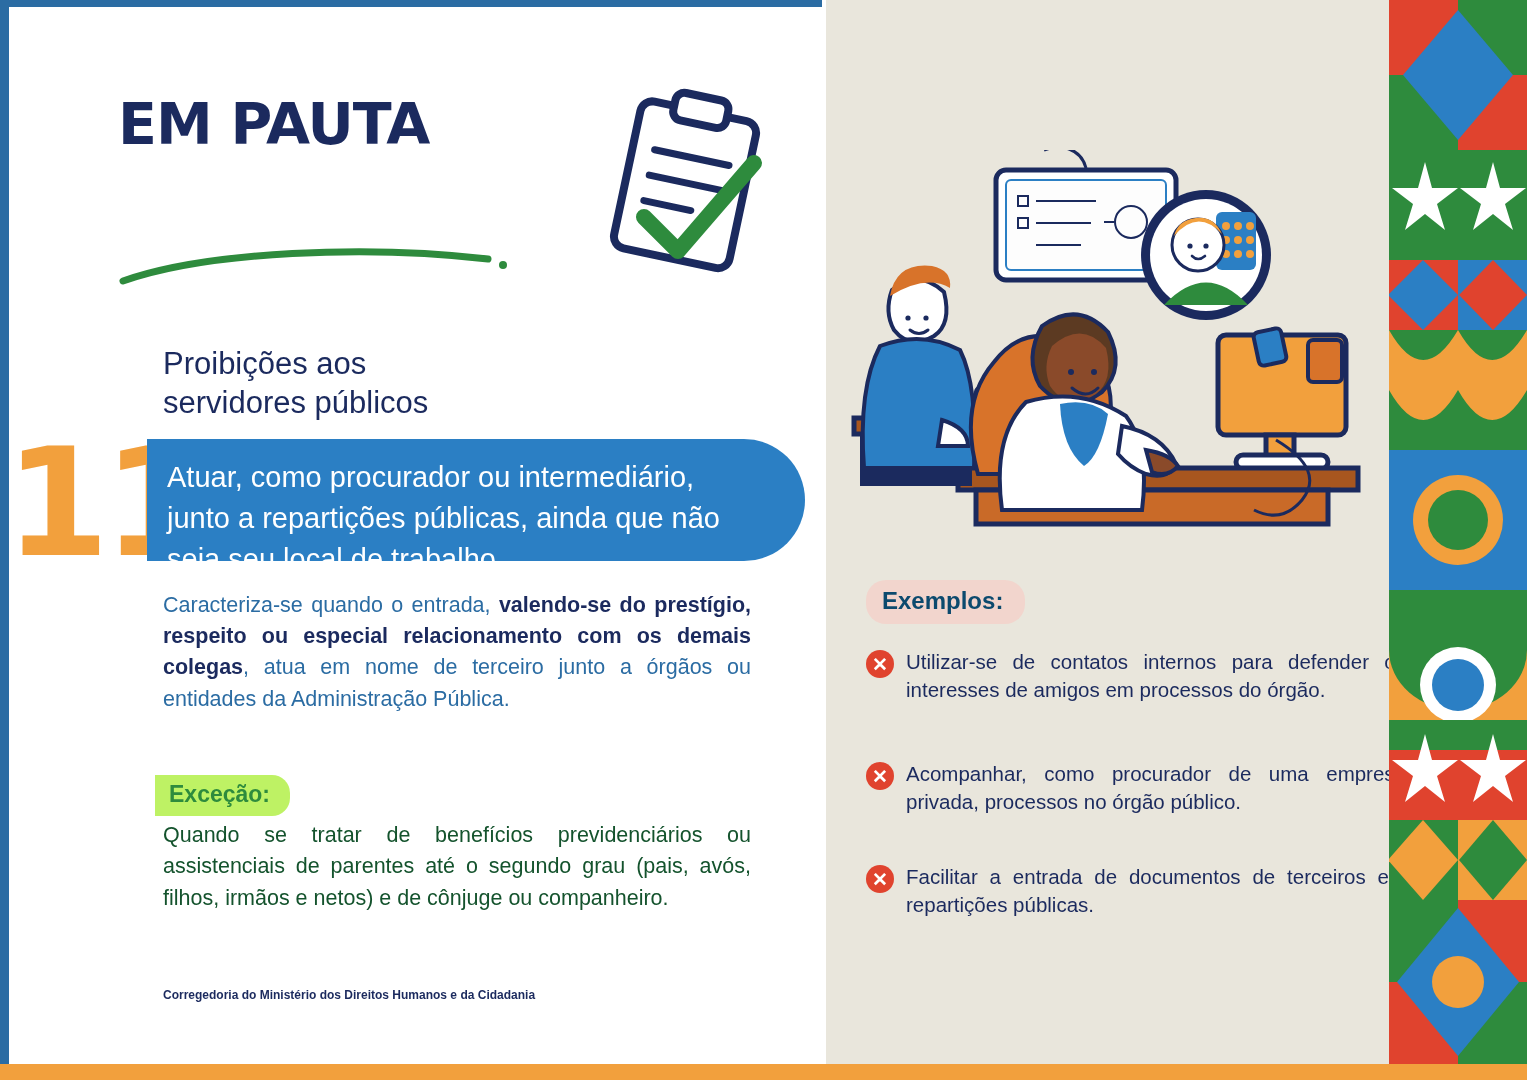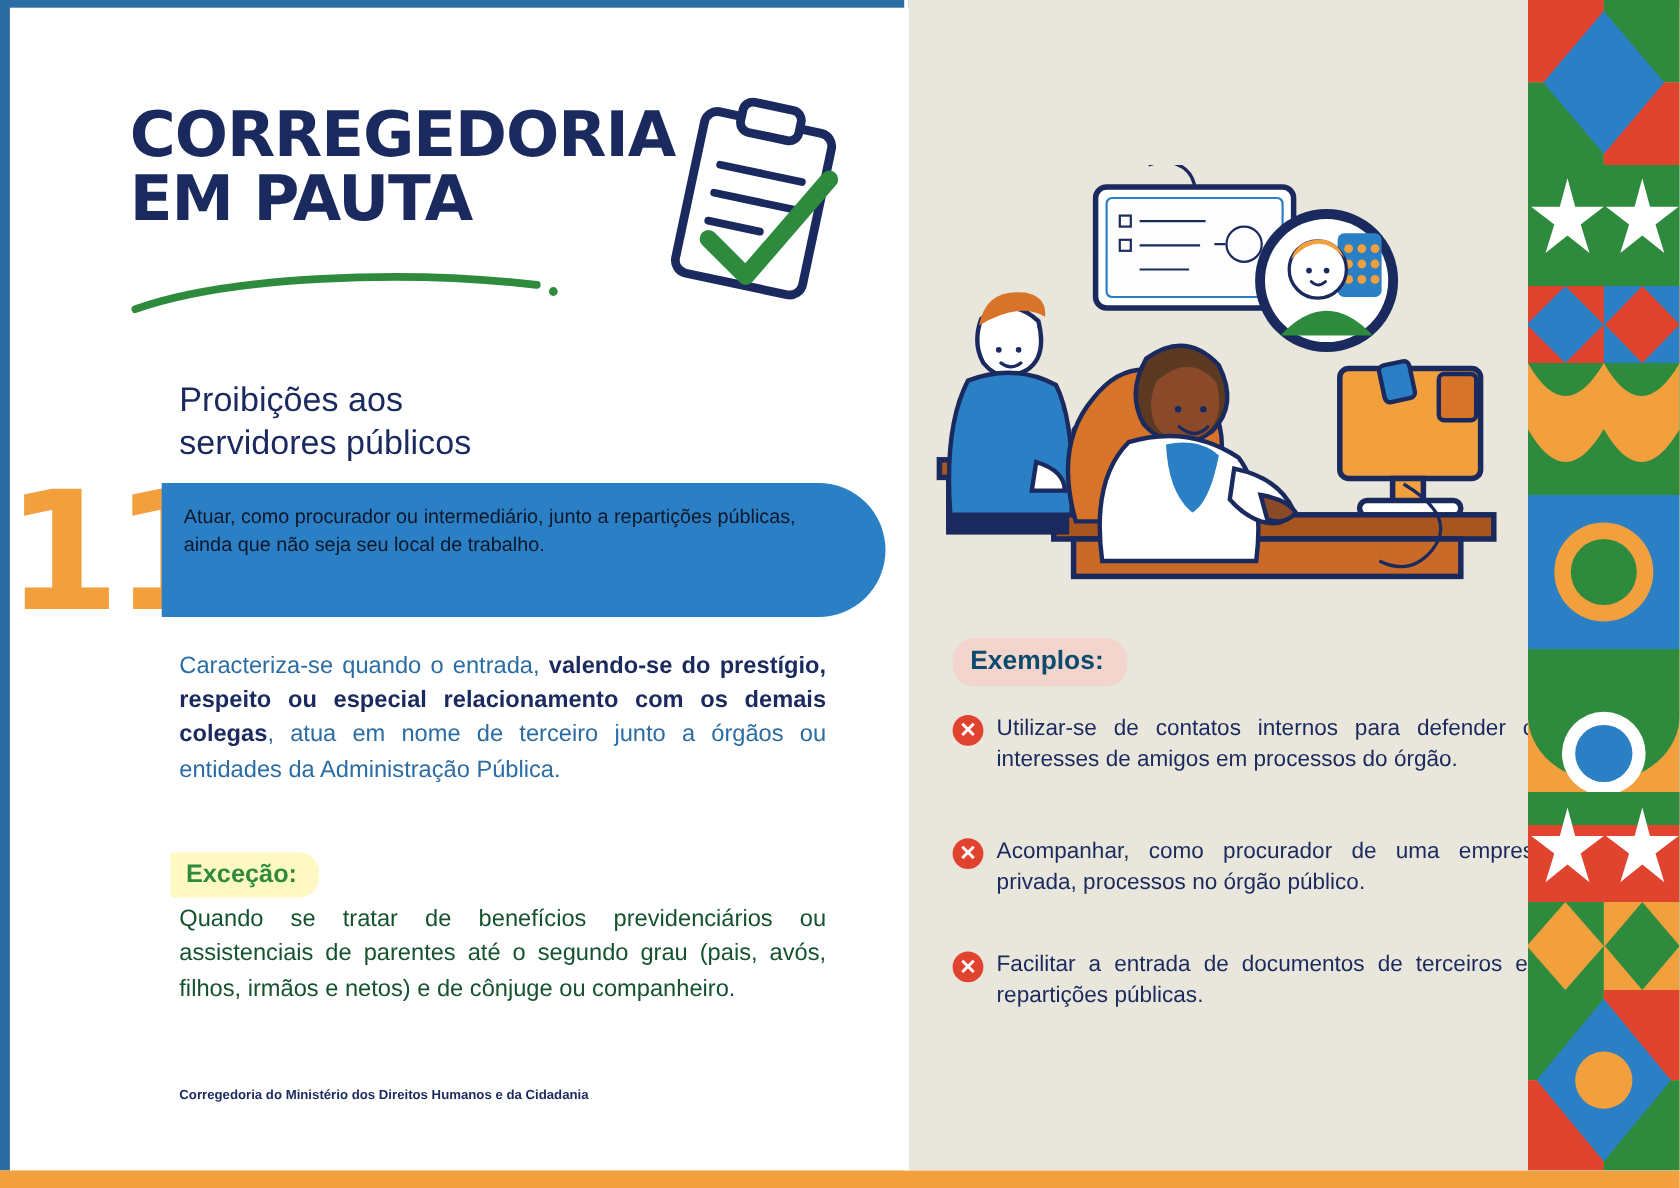--- a/index.html
+++ b/index.html
@@ -65,35 +65,35 @@
     line-height:0.95; letter-spacing:-6px;
     font-family:"DejaVu Sans", sans-serif;
   }
 
   
   .blue-box {
     position:absolute; left:147px; top:439px; width:658px; height:122px;
     background:#2b7fc4;
     border-radius:0 61px 61px 0;
     padding:18px 70px 0 20px;
-    color:#0f172a; font-size:18px; line-height:1.42;
+    color:#ffffff; font-size:29px; line-height:1.42;
   }
 
   
   .explain {
     position:absolute; left:163px; top:590px; width:588px;
     font-size:21.5px; line-height:1.45; color:#2b6ca3;
     text-align:justify;
   }
   .explain b { color:#1b2a5e; font-weight:bold; }
 
   
   .exception-tag {
     position:absolute; left:155px; top:775px;
-    background:#fef9c3; color:#2e8b3d;
+    background:#bef264; color:#2e8b3d;
     font-size:23px; font-weight:bold;
     padding:6px 20px 8px 14px; border-radius:0 18px 18px 0;
   }
   .exception-text {
     position:absolute; left:163px; top:820px; width:588px;
     font-size:21.5px; line-height:1.46; color:#14532d; text-align:justify;
   }
 
   
   .credit {
@@ -131,21 +131,20 @@
 <div id="poster">
 
   <div class="top-blue-bar"></div>
   <div class="left-blue-bar"></div>
   <div class="bottom-orange-bar"></div>
 
   <div class="right-panel"></div>
   <div class="panel-divider"></div>
 
   <div class="logo-wrap">
-    <div class="logo-line1">CORREGEDORIA</div>
     <div class="logo-line2">EM PAUTA</div>
     <svg class="logo-swoosh" width="400" height="45" viewBox="0 0 400 45">
       <path d="M5 38 C 90 8, 250 2, 370 16" stroke="#2e8b3d" stroke-width="7" fill="none" stroke-linecap="round"></path>
       <circle cx="385" cy="22" r="4" fill="#2e8b3d"></circle>
     </svg>
     <svg class="logo-doc" width="200" height="200" viewBox="0 0 200 200">
       <g transform="rotate(12 100 100)">
         <rect x="40" y="25" width="118" height="150" rx="12" fill="#ffffff" stroke="#1b2a5e" stroke-width="8"></rect>
         <rect x="72" y="10" width="54" height="28" rx="9" fill="#ffffff" stroke="#1b2a5e" stroke-width="8"></rect>
         <line x1="62" y1="72" x2="138" y2="72" stroke="#1b2a5e" stroke-width="7" stroke-linecap="round"></line>

